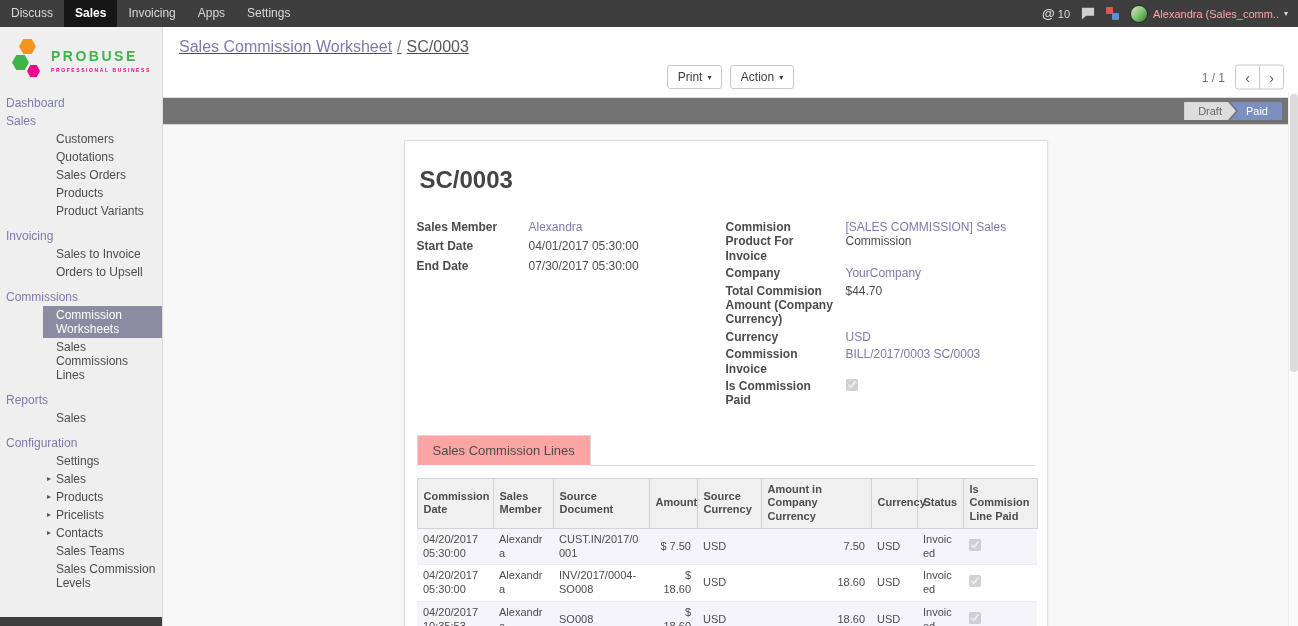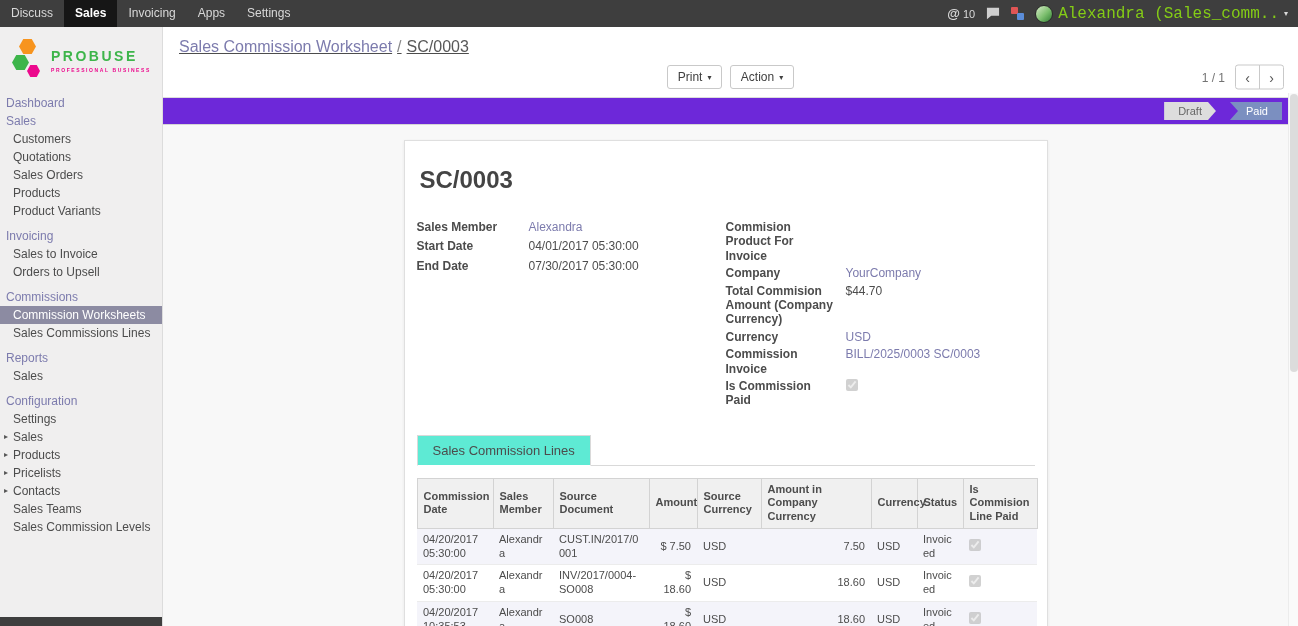--- a/index.html
+++ b/index.html
@@ -16,40 +16,40 @@
   .tb-group { display:inline-flex; align-items:center; gap:3px; cursor:pointer; }
   .at-icon { font-size:13px; font-weight:bold; color:#d9d9d9; }
   .tb-count { font-size:11px; color:#d9d9d9; }
   .tb-ic { display:inline-flex; align-items:center; cursor:pointer; }
   .mini-grid { position:relative; width:13px; height:13px; display:inline-block; }
   .sq { position:absolute; width:7px; height:7px; border-radius:1px; }
   .sq-red { background:#e05555; left:0; top:0; }
   .sq-blue { background:#5b8dd9; right:0; bottom:0; }
   .user-menu { display:flex; align-items:center; gap:5px; cursor:pointer; }
   .avatar { width:18px; height:18px; border-radius:50%; background:linear-gradient(135deg,#d9ecca 0%,#7cbf6e 55%,#2e7d32 100%); border:1px solid #2a2a2a; }
-  .user-name { font-size:16px; color:#84cc16; white-space:nowrap;font-family:Liberation Mono, monospace; }
+  .user-name { font-size:11px; color:#fca5a5; white-space:nowrap; }
   .caret { font-size:8px; color:#d9d9d9; }
 
   
   .body-wrap { flex:1; display:flex; min-height:0; }
 
   
   .sidebar { flex:0 0 163px; width:163px; background:#f0efef; border-right:1px solid #dcdcdc; position:relative; display:flex; flex-direction:column; }
   .logo { padding:11px 6px 10px 12px; display:flex; align-items:center; gap:7px; }
   .hexes { position:relative; width:32px; height:44px; flex:0 0 32px; }
   .hex { position:absolute; clip-path:polygon(25% 0,75% 0,100% 50%,75% 100%,25% 100%,0 50%); }
   .hex-orange { background:var(--brand-orange,#f7941e); width:17px; height:15px; left:7px; top:1px; }
   .hex-green { background:var(--brand-green,#3db54a); width:17px; height:15px; left:0; top:17px; }
   .hex-pink { background:var(--brand-magenta,#ec098d); width:13px; height:12px; left:15px; top:27px; }
   .brand-name { color:var(--brand-green,#3db54a); font-weight:bold; font-size:14px; letter-spacing:2.5px; }
   .brand-tag { color:var(--brand-magenta,#ec098d); font-size:5px; letter-spacing:1.6px; margin-top:3px; font-weight:bold; }
   .menu-tree { flex:1; overflow:hidden; padding:2px 0 12px; }
   .sec-title { color:var(--accent,#7c7bad); font-weight:normal; font-size:12px; padding:2px 8px 2px 6px; margin-top:7px; cursor:pointer; }
   .sec-title.tight, .sec-title:first-child { margin-top:0; }
-  .item { display:flex; align-items:center; font-size:12px; color:#4c4c4c; padding:2px 6px 2px 13px; cursor:pointer; text-decoration:none; line-height:14px; }
+  .item { display:flex; align-items:center; font-size:12px; color:#4c4c4c; padding:2px 6px 2px 13px; cursor:pointer; text-decoration:none; line-height:14px;margin-left:43px; }
   .item.has-tri { padding-left:4px; }
   .tri { width:9px; font-size:8px; color:#555; flex:0 0 9px; }
   .item.selected { background:var(--selected-bg,#8c8ba2); color:#fff; }
   .sidebar-bottom { position:absolute; left:0; bottom:0; width:100%; height:9px; background:#3e3e3e; }
 
   
   .main { flex:1; min-width:0; display:flex; flex-direction:column; position:relative; background:#f8f8f8; }
   .control-panel { background:#fff; padding:6px 0 4px; }
   .breadcrumb { padding:4px 0 4px 16px; font-size:16px; line-height:20px;text-decoration:underline; }
   .breadcrumb a { color:var(--accent,#7c7bad); text-decoration:none; cursor:pointer; }
@@ -60,42 +60,42 @@
   .btn + .btn { margin-left:4px; }
   .btn .bcaret { font-size:8px; color:#404040; }
   .pager { position:absolute; right:14px; top:50%; transform:translateY(-50%); display:flex; align-items:center; gap:10px; }
   .pager-value { color:#737373; font-size:12px; }
   .pager-btns { display:flex; }
   .pager-btn { width:25px; height:25px; background:#fff; border:1px solid #c9c9c9; color:#555; font-size:14px; cursor:pointer; display:flex; align-items:center; justify-content:center; font-family:inherit; }
   .pager-btn.prev { border-radius:3px 0 0 3px; }
   .pager-btn.next { border-radius:0 3px 3px 0; margin-left:-1px; }
 
   
-  .statusbar { background:#6d28d9; border-top:1px solid #dcdcdc; border-bottom:1px solid #d5d5d5; display:flex; justify-content:flex-end; align-items:center; padding:4px 16px 4px 0;gap:20px; }
+  .statusbar { background:#737373; border-top:1px solid #dcdcdc; border-bottom:1px solid #d5d5d5; display:flex; justify-content:flex-end; align-items:center; padding:4px 16px 4px 0; }
   .status { height:18px; line-height:18px; font-size:11px; padding:0 14px; }
   .status-draft { background:#dddddd; color:#666; clip-path:polygon(0 0,calc(100% - 8px) 0,100% 50%,calc(100% - 8px) 100%,0 100%); }
   .status-paid { background:var(--paid,#7b8fc0); color:#fff; padding-left:16px; margin-left:-6px; clip-path:polygon(0 0,100% 0,100% 100%,0 100%,8px 50%); }
 
   
   .content { flex:1; overflow:hidden; padding-right:10px; }
   .sheet { width:644px; margin:15px auto 0; background:#fff; border:1px solid #dfdfdf; box-shadow:0 1px 3px rgba(0,0,0,.07); min-height:484px; padding:25px 12px 20px; }
   .record-title { font-size:24px; font-weight:bold; color:#444; margin:0 0 26px 3px; }
   .groups { display:flex; }
   .group { width:50%; }
   .frow { display:flex; margin-bottom:5px; align-items:flex-start; line-height:1.2; }
   .group.right .frow { margin-bottom:3px; }
   .flabel { flex:0 0 112px; width:112px; font-weight:bold; color:#4c4c4c; padding-right:8px; }
   .group.right .flabel { flex-basis:120px; width:120px; }
   .fvalue { flex:1; color:#4c4c4c; min-width:0; }
   a.link { color:var(--accent,#7c7bad); text-decoration:none; cursor:pointer; }
   .block { display:block; }
   input[type=checkbox] { width:12px; height:12px; }
 
   .tabs { margin-top:24px; border-bottom:1px solid #d9d9d9; }
-  .tab { display:inline-block; padding:7px 15px; border:1px solid #d9d9d9; border-bottom:1px solid #fff; margin-bottom:-1px; background:#5eead4; font-size:13px; color:#4c4c4c; cursor:pointer; }
+  .tab { display:inline-block; padding:7px 15px; border:1px solid #d9d9d9; border-bottom:1px solid #fff; margin-bottom:-1px; background:#fca5a5; font-size:13px; color:#4c4c4c; cursor:pointer; }
 
   .lines-table { width:100%; border-collapse:collapse; table-layout:fixed; margin-top:12px; font-size:11px; }
   .lines-table th { background:#f0f0f0; border:1px solid #d3d3d3; font-weight:bold; text-align:left; padding:4px 6px; color:#4c4c4c; vertical-align:middle; line-height:1.25; }
   .lines-table td { padding:4px 6px; vertical-align:middle; color:#4c4c4c; line-height:1.25; word-wrap:break-word; }
   .lines-table tbody tr:nth-child(odd) { background:#f4f4fa; }
   .lines-table tbody tr { border-bottom:1px solid #ececec; }
   .num { text-align:right; }
 
   
   .vscroll { position:absolute; top:66px; right:0; bottom:0; width:10px; background:#fafafa; border-left:1px solid #ececec; z-index:5; cursor:pointer; }
@@ -240,36 +240,40 @@
               </div>
               <div class="frow">
                 <div class="flabel">End Date</div>
                 <div class="fvalue">07/30/2017 05:30:00</div>
               </div>
             </div>
 
             <div class="group right">
               <div class="frow">
                 <div class="flabel">Commision Product For Invoice</div>
+                <div class="fvalue">
+                  <a class="link block">[SALES COMMISSION] Sales</a>
+                  <span class="block">Commission</span>
+                </div>
               </div>
               <div class="frow">
                 <div class="flabel">Company</div>
                 <div class="fvalue"><a class="link">YourCompany</a></div>
               </div>
               <div class="frow">
                 <div class="flabel">Total Commision Amount (Company Currency)</div>
                 <div class="fvalue">$44.70</div>
               </div>
               <div class="frow">
                 <div class="flabel">Currency</div>
                 <div class="fvalue"><a class="link">USD</a></div>
               </div>
               <div class="frow">
                 <div class="flabel">Commission Invoice</div>
-                <div class="fvalue"><a class="link">BILL/2025/0003 SC/0003</a></div>
+                <div class="fvalue"><a class="link">BILL/2017/0003 SC/0003</a></div>
               </div>
               <div class="frow">
                 <div class="flabel">Is Commission Paid</div>
                 <div class="fvalue">
                   <input type="checkbox" disabled="" checked="true" style="">
                 </div>
               </div>
             </div>
           </div>
 

